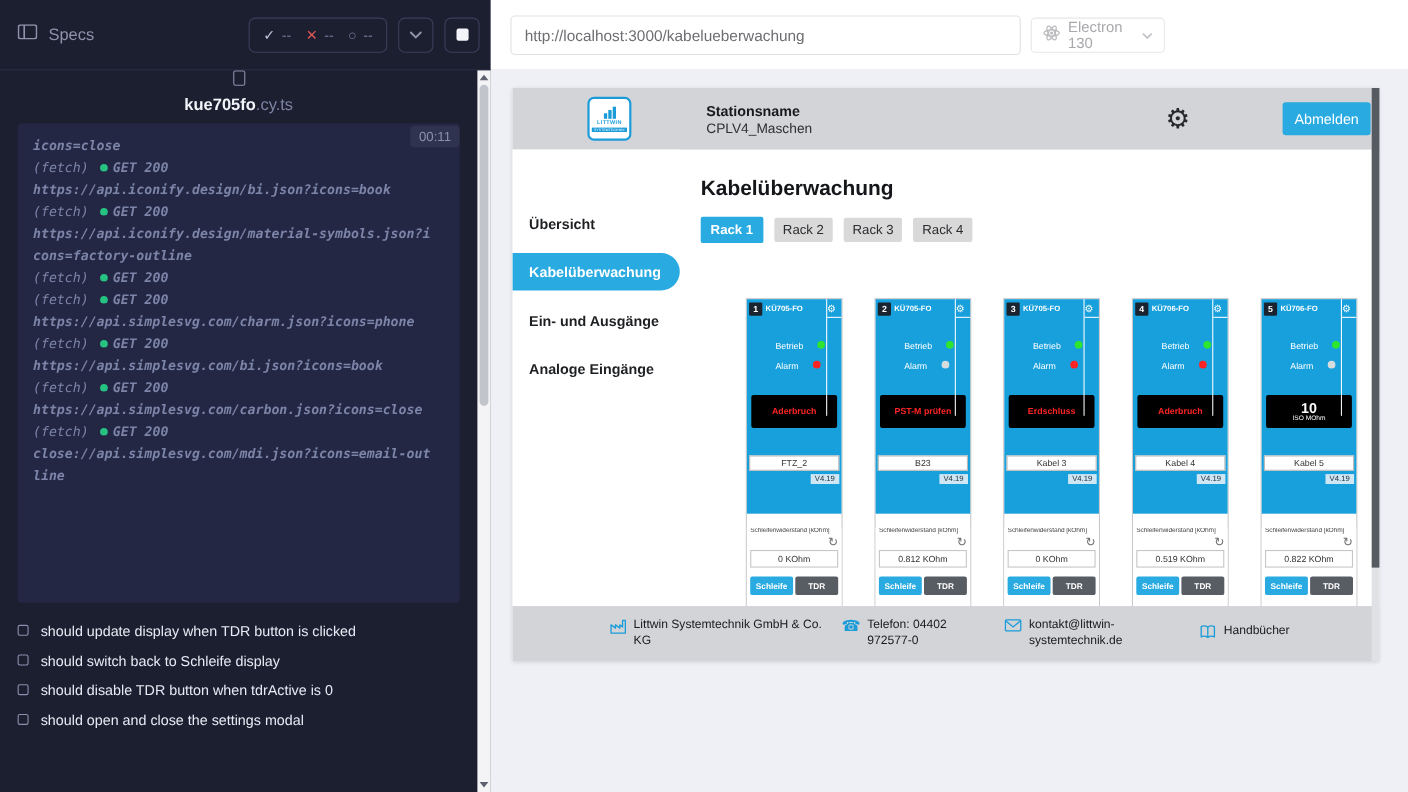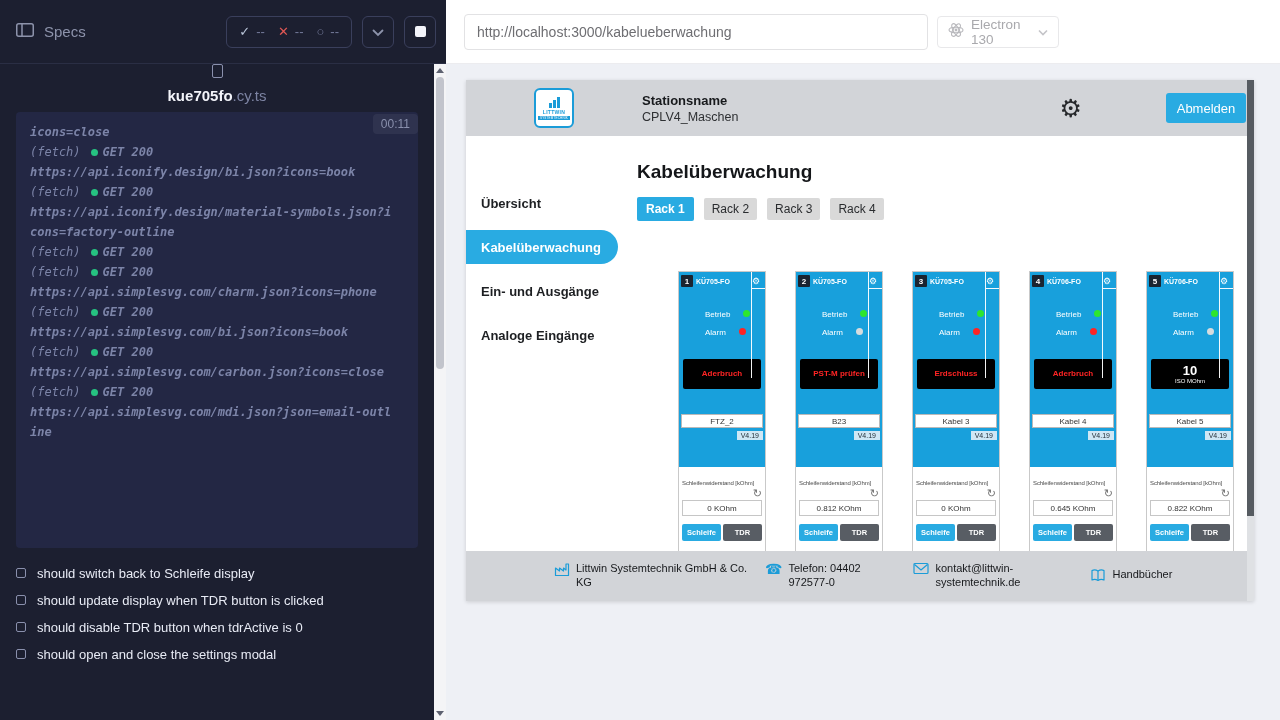--- a/index.html
+++ b/index.html
@@ -181,32 +181,32 @@
     <div class="log-entry">
       <div><span>(fetch)</span><span class="log-dot"></span><span class="log-status">GET 200</span></div>
       <div class="log-url">https://api.simplesvg.com/bi.json?icons=book</div>
     </div>
     <div class="log-entry">
       <div><span>(fetch)</span><span class="log-dot"></span><span class="log-status">GET 200</span></div>
       <div class="log-url">https://api.simplesvg.com/carbon.json?icons=close</div>
     </div>
     <div class="log-entry">
       <div><span>(fetch)</span><span class="log-dot"></span><span class="log-status">GET 200</span></div>
-      <div class="log-url">https://api.simplesvg.com/mdi.json?json=email-outline</div>
+      <div class="log-url">close://api.simplesvg.com/mdi.json?icons=email-outline</div>
     </div>
   </div>
 
   <div class="r-tests">
     <div class="r-test">
         <span class="test-box"></span>
-        <span>should switch back to Schleife display</span>
+        <span>should update display when TDR button is clicked</span>
       </div>
     <div class="r-test">
         <span class="test-box"></span>
-        <span>should update display when TDR button is clicked</span>
+        <span>should switch back to Schleife display</span>
       </div>
     <div class="r-test">
         <span class="test-box"></span>
         <span>should disable TDR button when tdrActive is 0</span>
       </div>
     <div class="r-test">
         <span class="test-box"></span>
         <span>should open and close the settings modal</span>
       </div>
   </div>
@@ -426,21 +426,21 @@
                 <div class="card-cable">Kabel 4</div>
                 <div class="card-vrow">
                     <span class="card-version">V4.19</span>
                   </div>
               </div>
               <div class="card-white">
                 <div class="res-label">Schleifenwiderstand [kOhm]</div>
                 <div class="refresh-row">
                     <span class="refresh-icon">↻</span>
                   </div>
-                <div class="value-box">0.645 KOhm</div>
+                <div class="value-box">0.519 KOhm</div>
                 <div class="btn-row">
                   <button class="btn-schleife">Schleife</button>
                   <button class="btn-tdr">TDR</button>
                 </div>
               </div>
             </div>
 
             <div class="card">
               <div class="card-blue">
                 <div class="v-div"></div>

